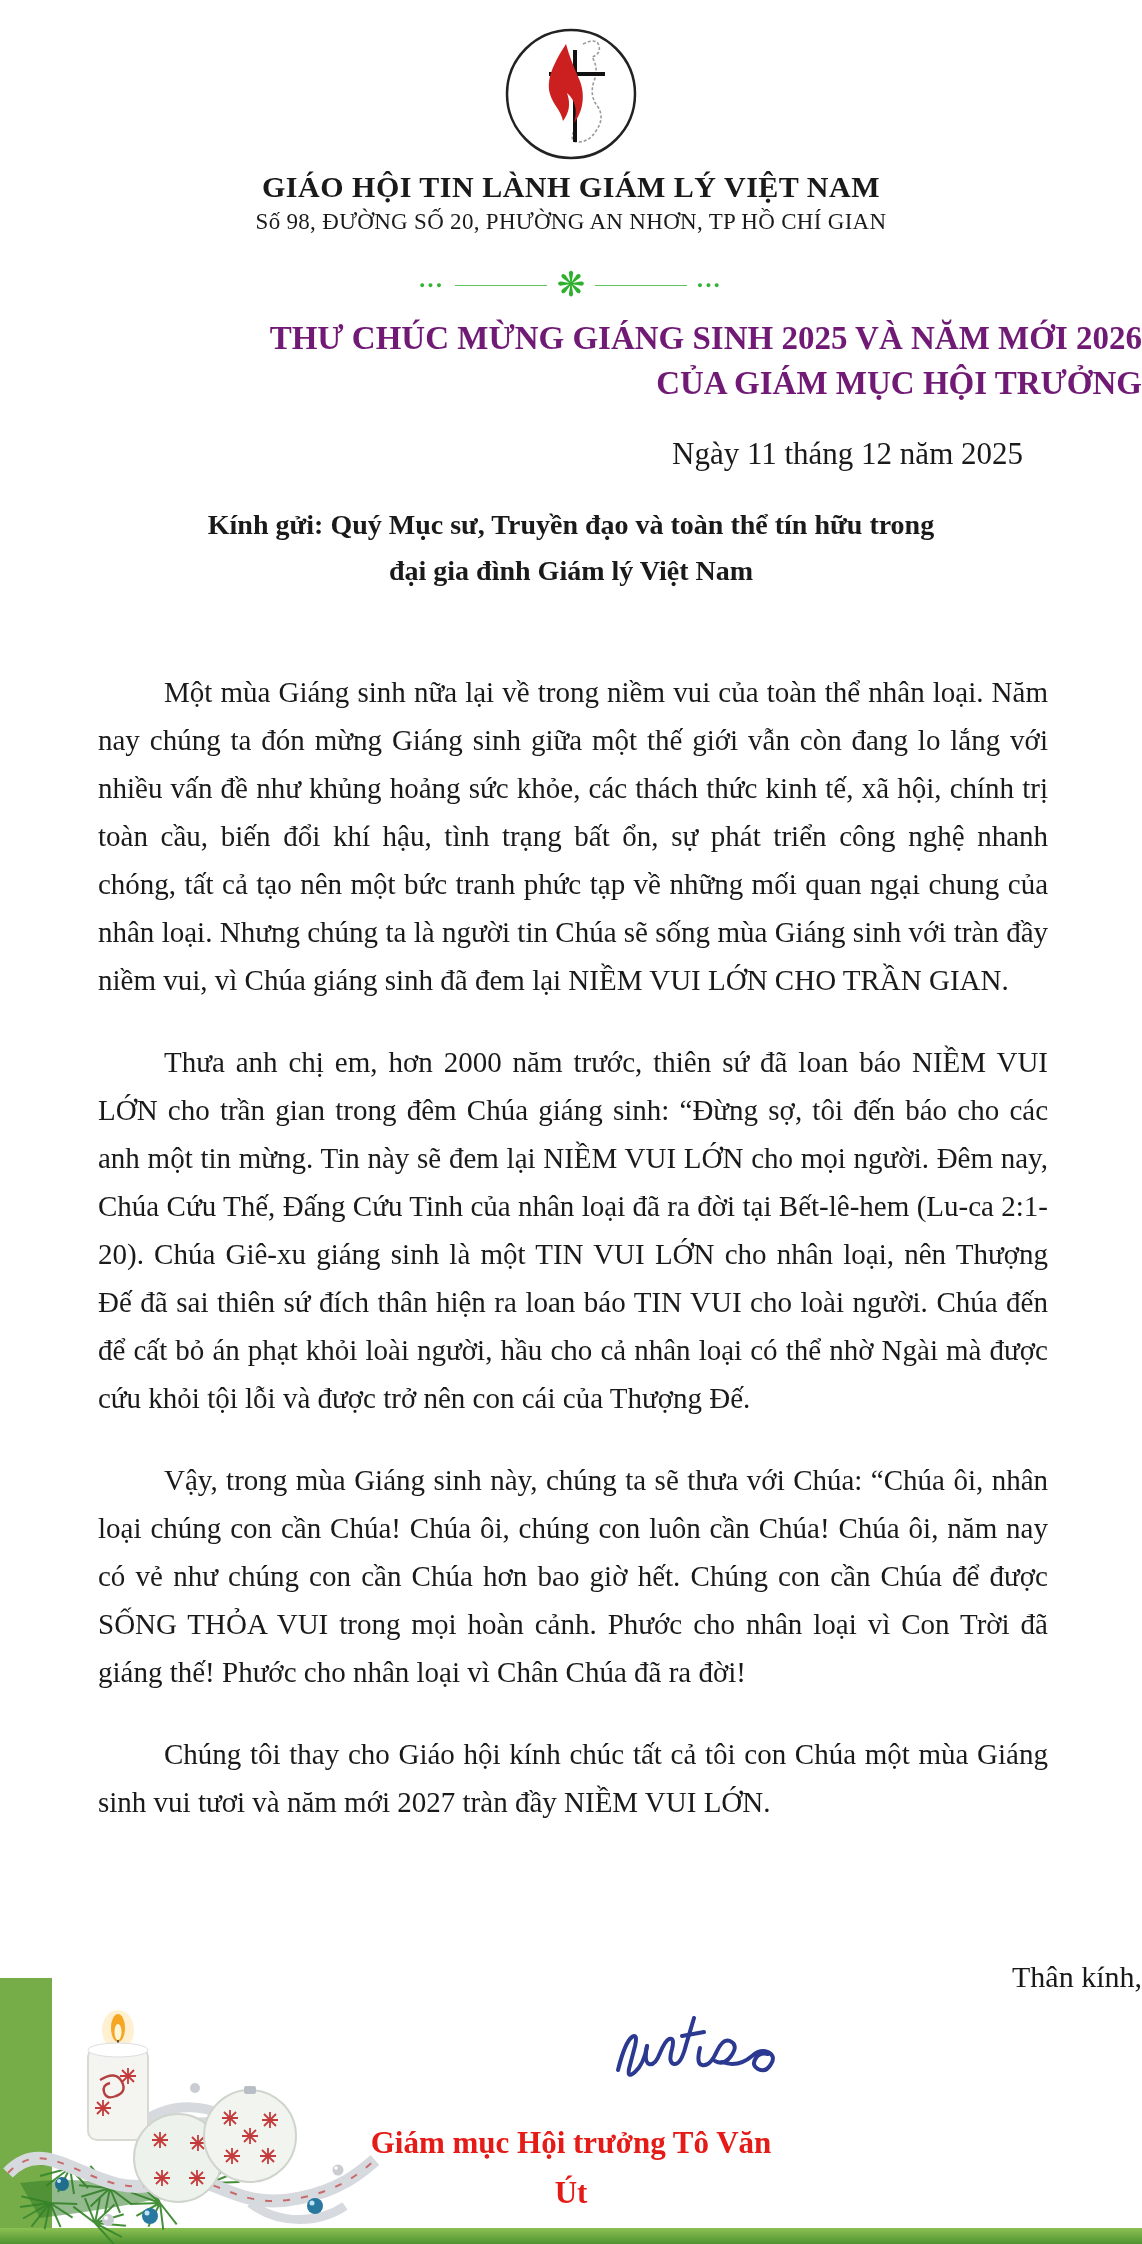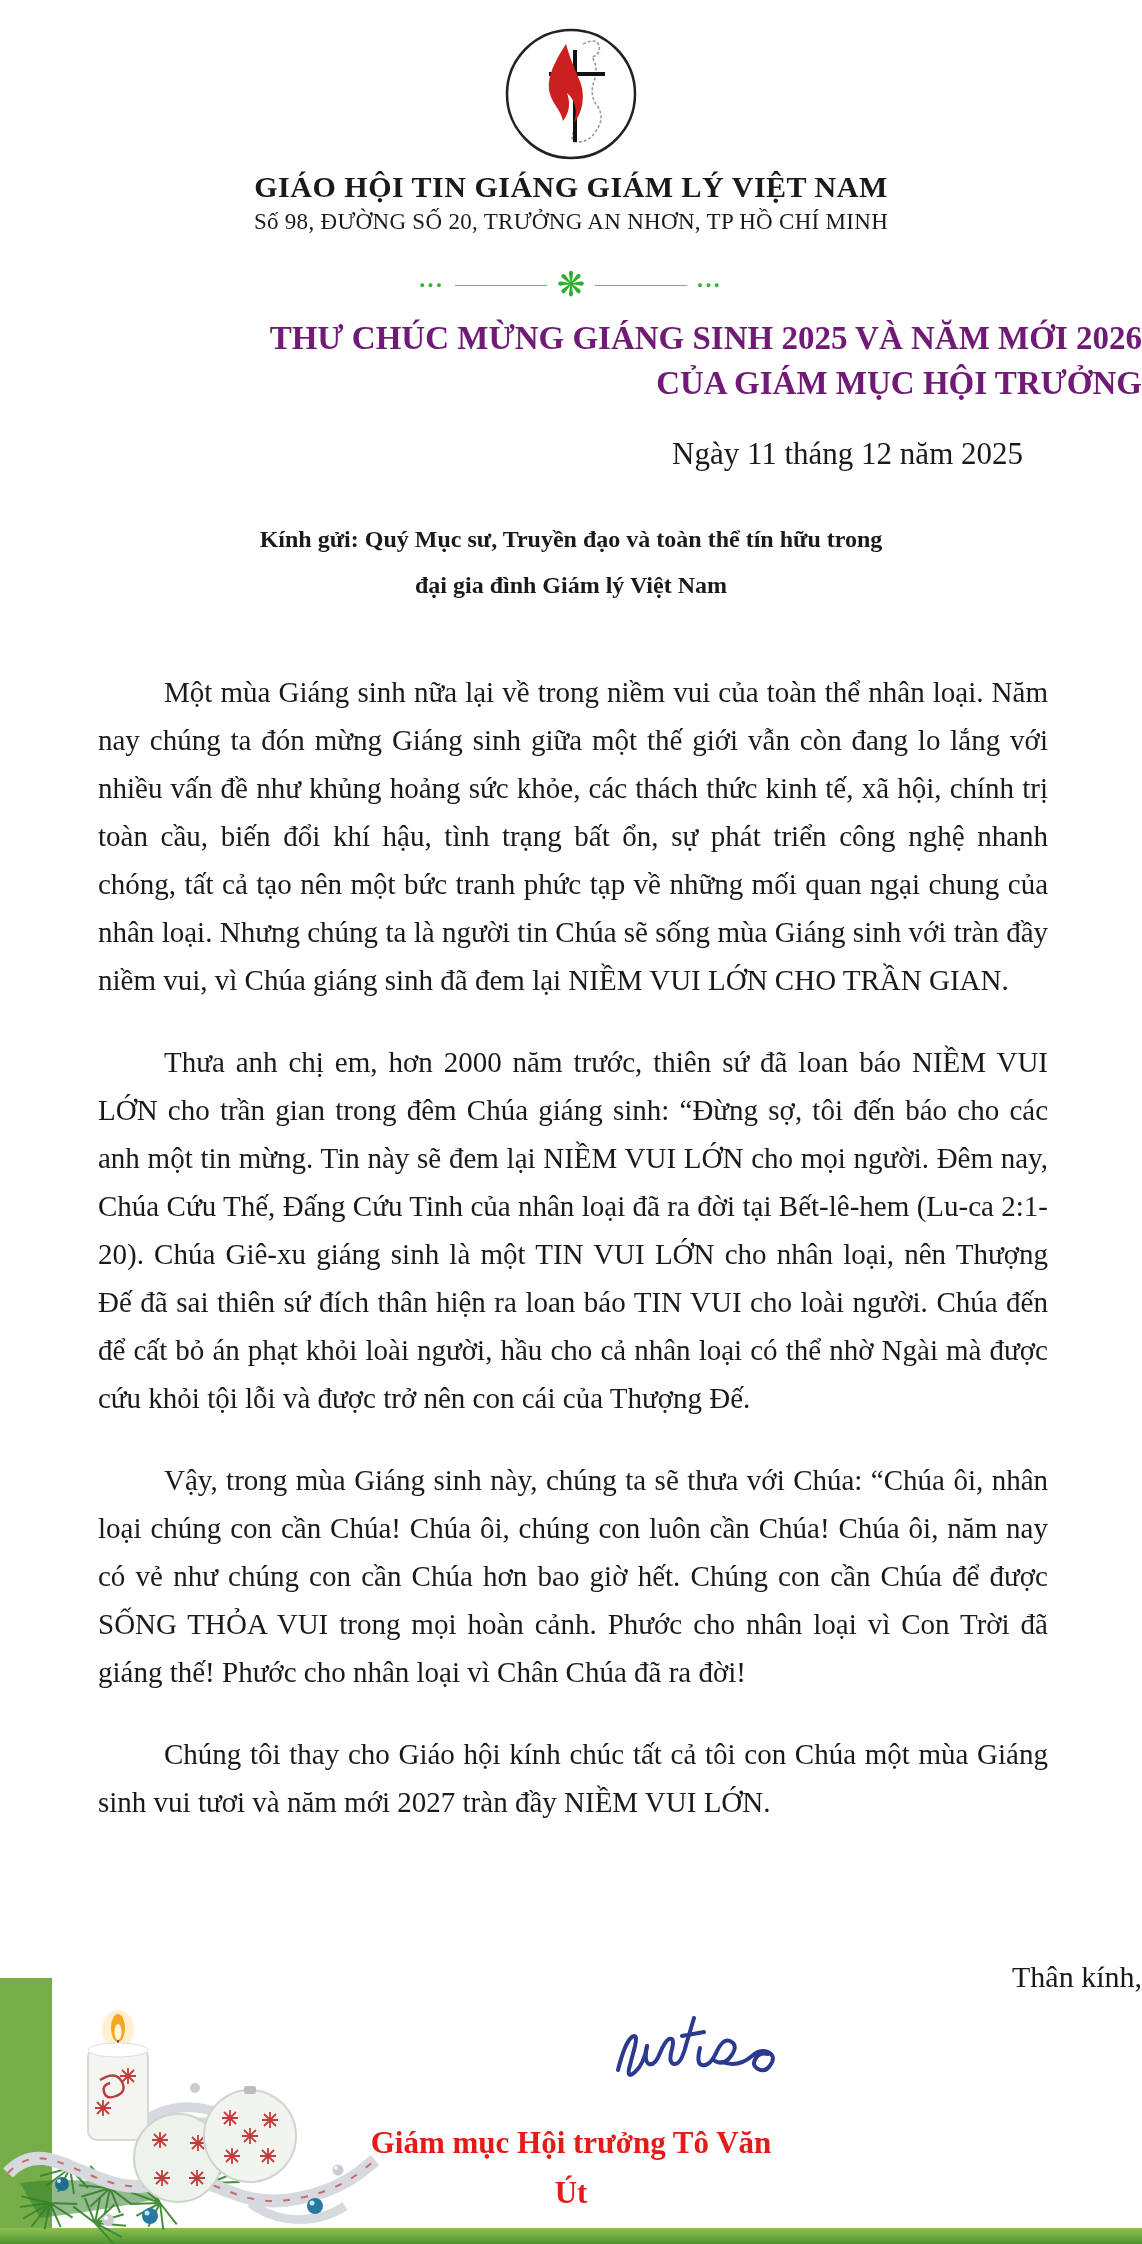--- a/index.html
+++ b/index.html
@@ -36,21 +36,21 @@
     position:absolute;top:316px;left:0;width:100%;
     text-align:right;color:#701a75;font-weight:bold;font-size:33px;line-height:45px;
   }
   .letter-date{
     position:absolute;top:436px;left:0;width:100%;
     box-sizing:border-box;padding-right:119px;
     text-align:right;font-size:31px;
   }
   .salutation{
     position:absolute;top:502px;left:0;width:100%;
-    text-align:center;font-weight:bold;font-size:24px;line-height:46px;margin-top:14px;
+    text-align:center;font-weight:bold;font-size:28px;line-height:46px;
   }
   
   .body-text{
     position:absolute;top:668px;left:98px;width:950px;
     font-size:29px;line-height:48px;text-align:justify;
   }
   .body-text p{margin:0 0 34px 0;text-indent:66px;}
   
   .closing{
     position:absolute;top:1960px;left:0;width:100%;
@@ -85,22 +85,22 @@
 
       <path d="M80 18 q14 -7 16 2 q2 8 -7 11 q7 11 2 24 q-5 15 4 26 q7 11 -2 24 q-7 11 -18 11 q-9 0 -4 -11" fill="none" stroke="#9a9a9a" stroke-width="1.6" stroke-dasharray="3 2"></path>
 
       <path d="M72 24 L72 116" stroke="#111" stroke-width="4"></path>
       <path d="M46 48 L102 48" stroke="#111" stroke-width="4"></path>
 
       <path d="M63 18 C50 38 43 54 47 68 C50 79 58 84 60 95 C66 87 68 78 64 67 C72 74 75 84 71 97 C80 86 83 68 76 53 C71 41 66 30 63 18 Z" fill="#cc1f1f"></path>
     </svg>
   </div>
 
-  <div class="org-name">GIÁO HỘI TIN GIÁNG GIÁM LÝ VIỆT NAM</div>
-  <div class="org-address">Số 98, ĐƯỜNG SỐ 20, TRƯỞNG AN NHƠN, TP HỒ CHÍ MINH</div>
+  <div class="org-name">GIÁO HỘI TIN LÀNH GIÁM LÝ VIỆT NAM</div>
+  <div class="org-address">Số 98, ĐƯỜNG SỐ 20, PHƯỜNG AN NHƠN, TP HỒ CHÍ GIAN</div>
 
   <div class="divider">
     <span class="dots">●●●</span>
     <span class="line"></span>
     <span class="flake">❋</span>
     <span class="line"></span>
     <span class="dots">●●●</span>
   </div>
 
   <div class="letter-title">

